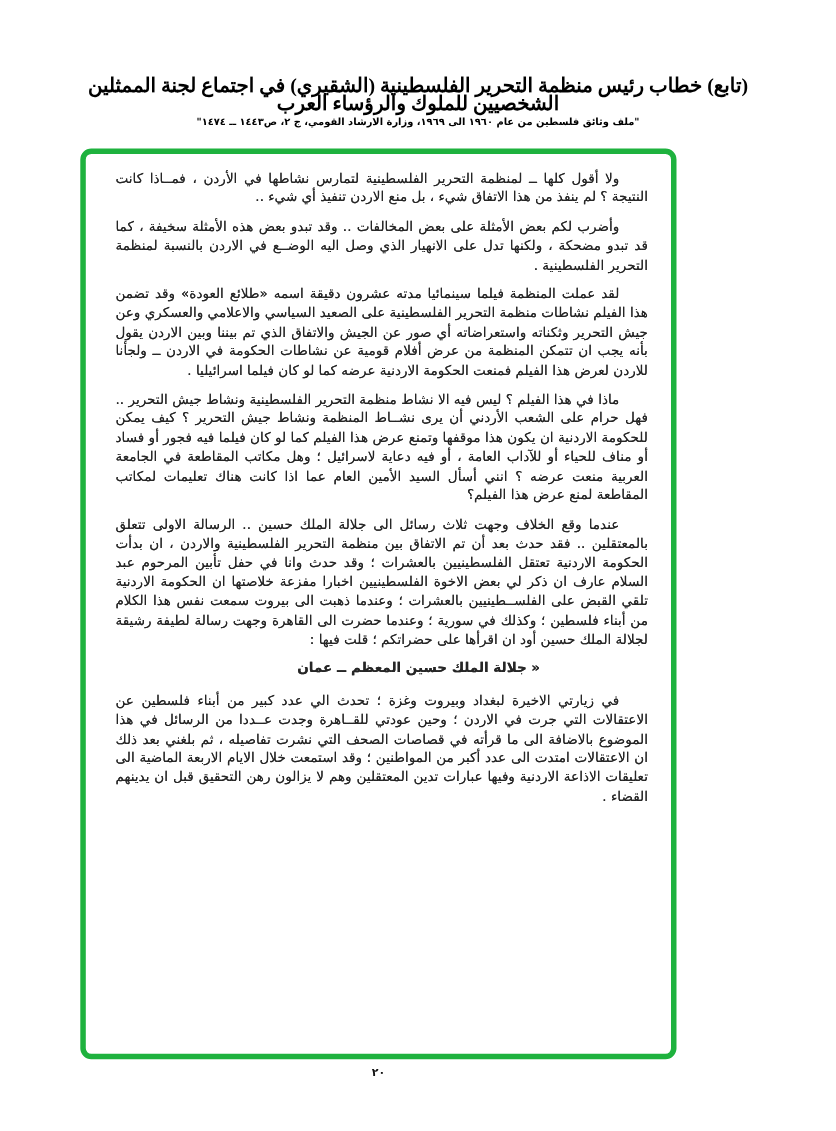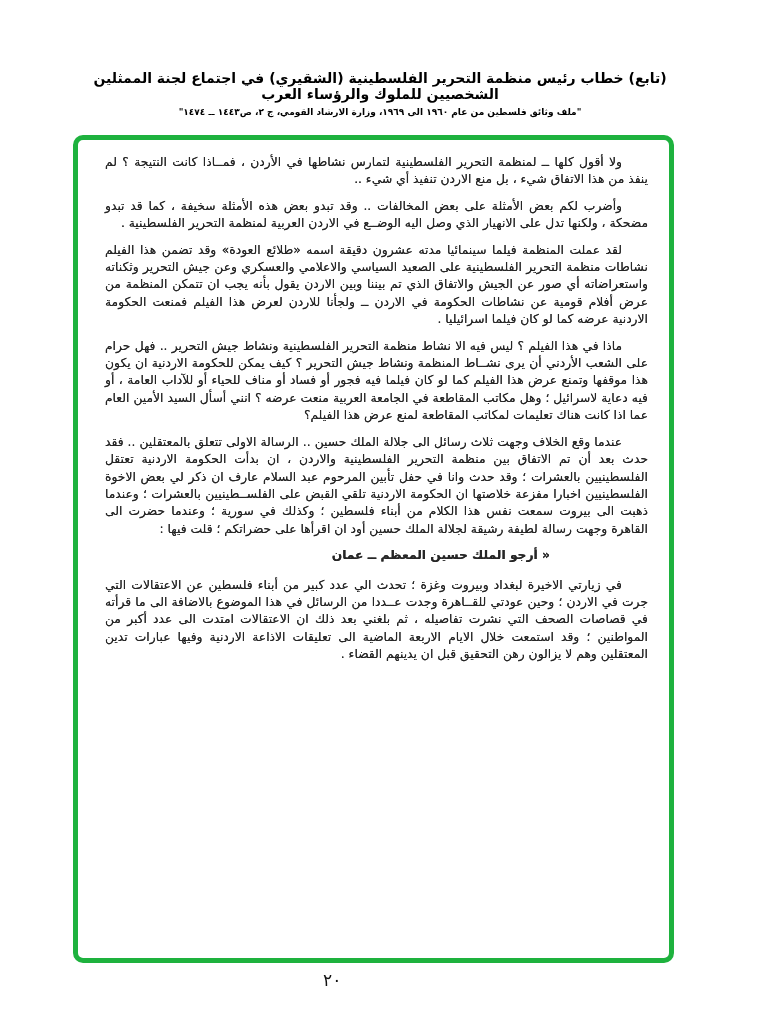--- a/index.html
+++ b/index.html
@@ -19,39 +19,40 @@
   .doc-header {
     position: absolute;
     top: 70px;
     left: 0;
     width: 760px;
     direction: rtl;
     text-align: center;
     color: #000000;
   }
   .doc-header .title {
-    font-size: 14px;
+    font-size: 18px;
     font-weight: bold;
     line-height: 16px;
     letter-spacing: 0;
     padding: 0 58px;
+    font-family: Liberation Serif, serif;
   }
   .doc-header .source {
     margin-top: 4px;
     font-size: 9px;
     font-weight: bold;
     line-height: 12px;
     color: #000000;
   }
   
   .scan-frame {
     position: absolute;
     left: 73px;
     top: 135px;
-    width: 601px;
+    width: 542px;
     height: 828px;
     box-sizing: border-box;
     border: 5px solid #1eb23e;
     border-radius: 10px;
     background: #ffffff;
   }
   
   .scan-text {
     position: absolute;
     top: 14px;
@@ -72,44 +73,44 @@
     text-indent: 0;
     padding-right: 98px;
     margin: 3px 0 12px 0;
     font-weight: bold;
     text-align: right;
   }
   
   .page-number {
     position: absolute;
     top: 970px;
-    left: 323px;
-    font-size: 17px;
-    font-weight: normal;
+    left: 338px;
+    font-size: 10px;
+    font-weight: bold;
     color: #111111;
     direction: rtl;
   }
 </style>
 </head>
 <body>
 
 <div class="sheet">
 
   <div class="doc-header">
     <div class="title">(تابع) خطاب رئيس منظمة التحرير الفلسطينية (الشقيري) في اجتماع لجنة الممثلين الشخصيين للملوك والرؤساء العرب</div>
     <div class="source">"ملف وثائق فلسطين من عام ١٩٦٠ الى ١٩٦٩، وزارة الارشاد القومي، ج ٢، ص١٤٤٣ ــ ١٤٧٤"</div>
   </div>
 
   <div class="scan-frame" style="border-color: rgb(30, 178, 62);">
     <div class="scan-text" style="color: rgb(38, 38, 38);">
       <p>ولا أقول كلها ــ لمنظمة التحرير الفلسطينية لتمارس نشاطها في الأردن ، فمــاذا كانت النتيجة ؟ لم ينفذ من هذا الاتفاق شيء ، بل منع الاردن تنفيذ أي شيء ..</p>
-      <p>وأضرب لكم بعض الأمثلة على بعض المخالفات .. وقد تبدو بعض هذه الأمثلة سخيفة ، كما قد تبدو مضحكة ، ولكنها تدل على الانهيار الذي وصل اليه الوضــع في الاردن العربية لمنظمة التحرير الفلسطينية .</p>
+      <p>وأضرب لكم بعض الأمثلة على بعض المخالفات .. وقد تبدو بعض هذه الأمثلة سخيفة ، كما قد تبدو مضحكة ، ولكنها تدل على الانهيار الذي وصل اليه الوضــع في الاردن بالنسبة لمنظمة التحرير الفلسطينية .</p>
       <p>لقد عملت المنظمة فيلما سينمائيا مدته عشرون دقيقة اسمه «طلائع العودة» وقد تضمن هذا الفيلم نشاطات منظمة التحرير الفلسطينية على الصعيد السياسي والاعلامي والعسكري وعن جيش التحرير وثكناته واستعراضاته أي صور عن الجيش والاتفاق الذي تم بيننا وبين الاردن يقول بأنه يجب ان تتمكن المنظمة من عرض أفلام قومية عن نشاطات الحكومة في الاردن ــ ولجأنا للاردن لعرض هذا الفيلم فمنعت الحكومة الاردنية عرضه كما لو كان فيلما اسرائيليا .</p>
       <p>ماذا في هذا الفيلم ؟ ليس فيه الا نشاط منظمة التحرير الفلسطينية ونشاط جيش التحرير .. فهل حرام على الشعب الأردني أن يرى نشــاط المنظمة ونشاط جيش التحرير ؟ كيف يمكن للحكومة الاردنية ان يكون هذا موقفها وتمنع عرض هذا الفيلم كما لو كان فيلما فيه فجور أو فساد أو مناف للحياء أو للآداب العامة ، أو فيه دعاية لاسرائيل ؛ وهل مكاتب المقاطعة في الجامعة العربية منعت عرضه ؟ انني أسأل السيد الأمين العام عما اذا كانت هناك تعليمات لمكاتب المقاطعة لمنع عرض هذا الفيلم؟</p>
       <p>عندما وقع الخلاف وجهت ثلاث رسائل الى جلالة الملك حسين .. الرسالة الاولى تتعلق بالمعتقلين .. فقد حدث بعد أن تم الاتفاق بين منظمة التحرير الفلسطينية والاردن ، ان بدأت الحكومة الاردنية تعتقل الفلسطينيين بالعشرات ؛ وقد حدث وانا في حفل تأبين المرحوم عبد السلام عارف ان ذكر لي بعض الاخوة الفلسطينيين اخبارا مفزعة خلاصتها ان الحكومة الاردنية تلقي القبض على الفلســطينيين بالعشرات ؛ وعندما ذهبت الى بيروت سمعت نفس هذا الكلام من أبناء فلسطين ؛ وكذلك في سورية ؛ وعندما حضرت الى القاهرة وجهت رسالة لطيفة رشيقة لجلالة الملك حسين أود ان اقرأها على حضراتكم ؛ قلت فيها :</p>
-      <p class="salutation">« أرجو الملك حسين المعظم ــ عمان</p>
+      <p class="salutation">« جلالة الملك حسين المعظم ــ عمان</p>
       <p>في زيارتي الاخيرة لبغداد وبيروت وغزة ؛ تحدث الي عدد كبير من أبناء فلسطين عن الاعتقالات التي جرت في الاردن ؛ وحين عودتي للقــاهرة وجدت عــددا من الرسائل في هذا الموضوع بالاضافة الى ما قرأته في قصاصات الصحف التي نشرت تفاصيله ، ثم بلغني بعد ذلك ان الاعتقالات امتدت الى عدد أكبر من المواطنين ؛ وقد استمعت خلال الايام الاربعة الماضية الى تعليقات الاذاعة الاردنية وفيها عبارات تدين المعتقلين وهم لا يزالون رهن التحقيق قبل ان يدينهم القضاء .</p>
     </div>
   </div>
 
   <div class="page-number">٢٠</div>
 
 </div>
 
 </body></html>

